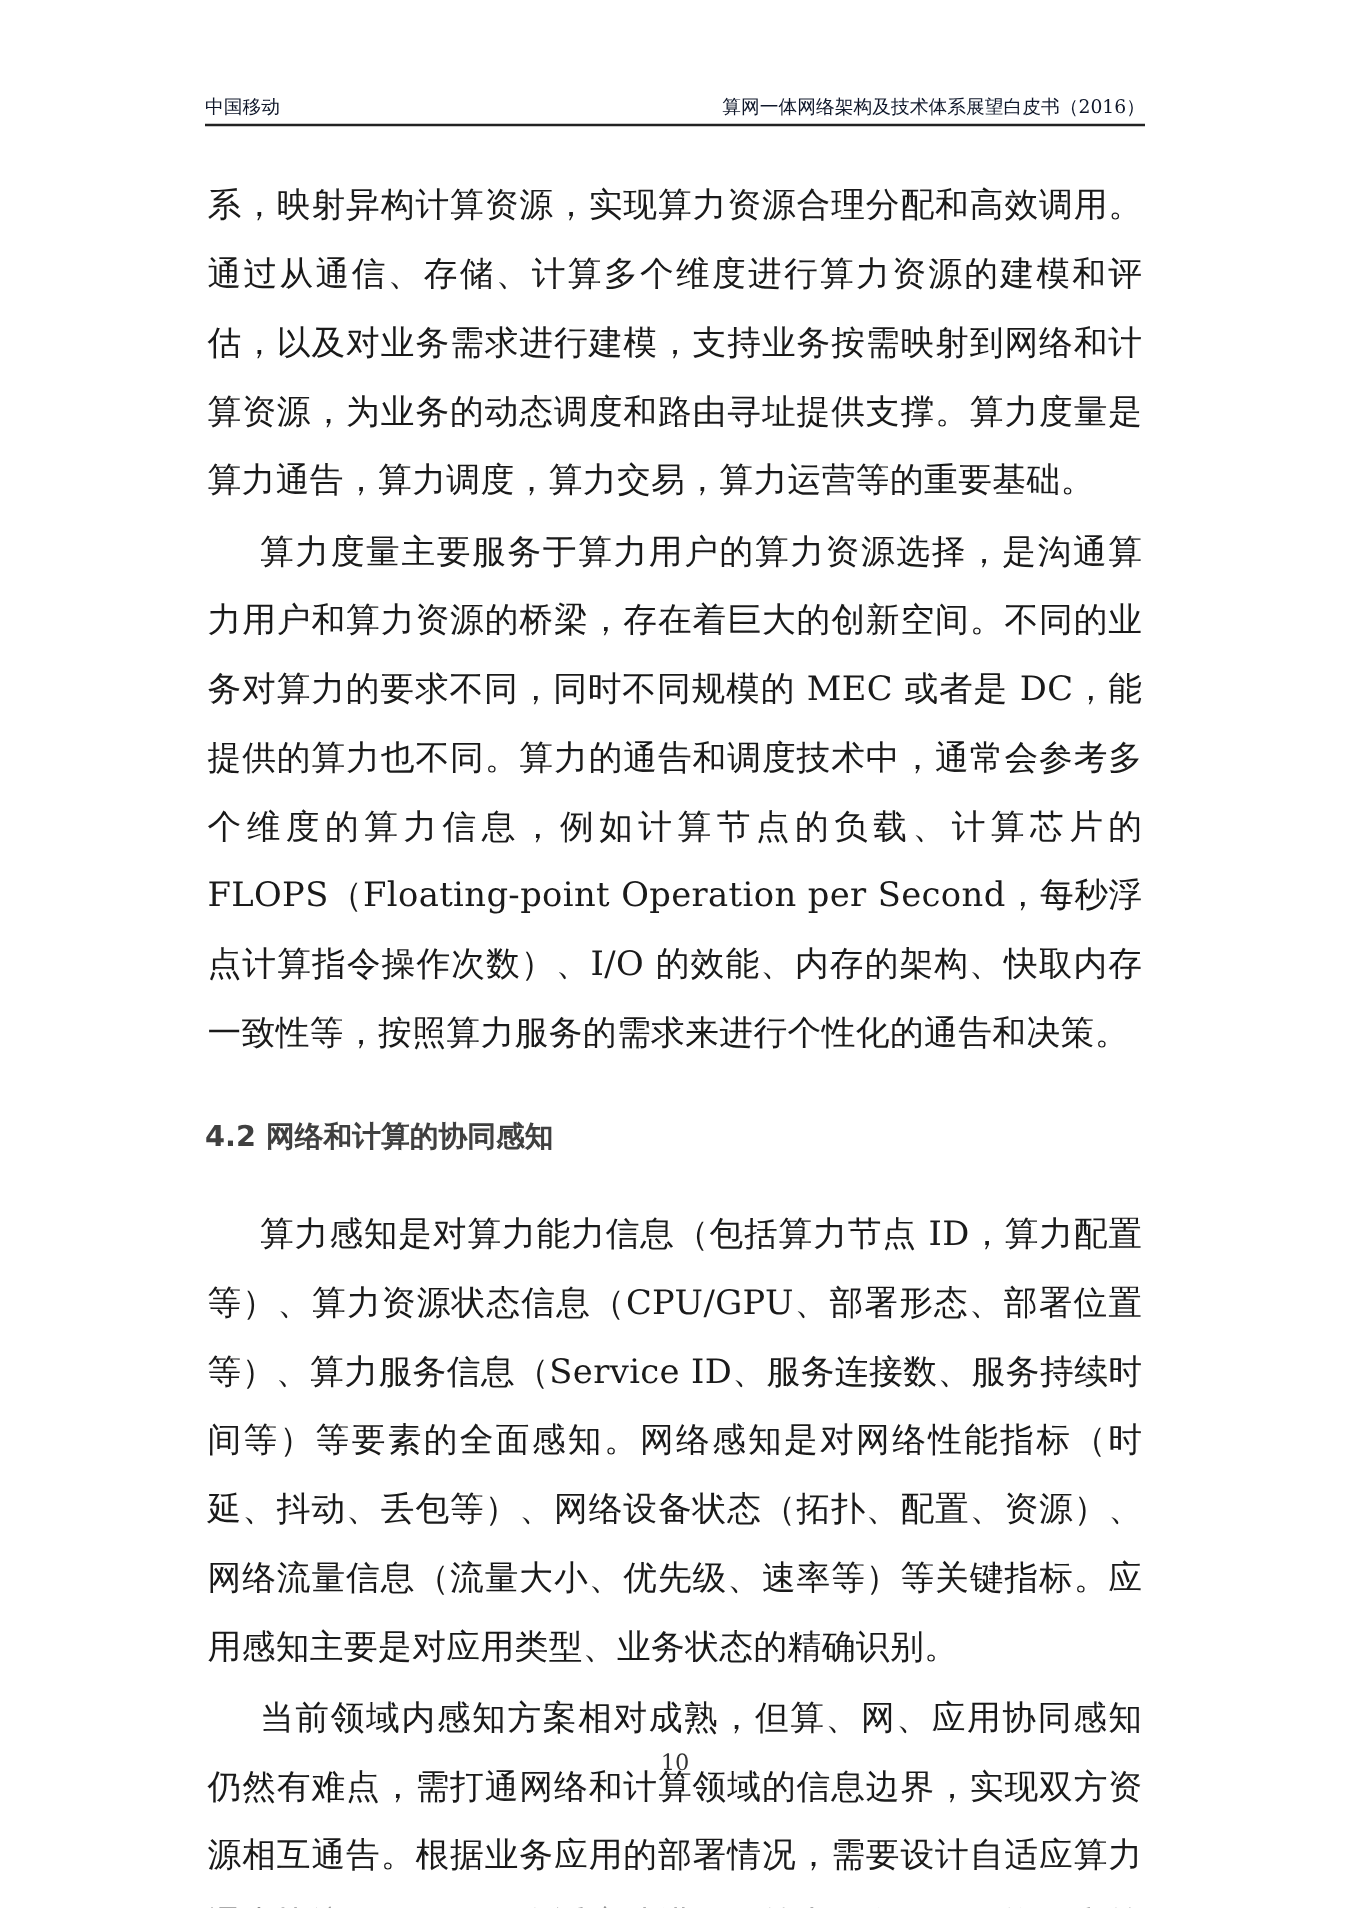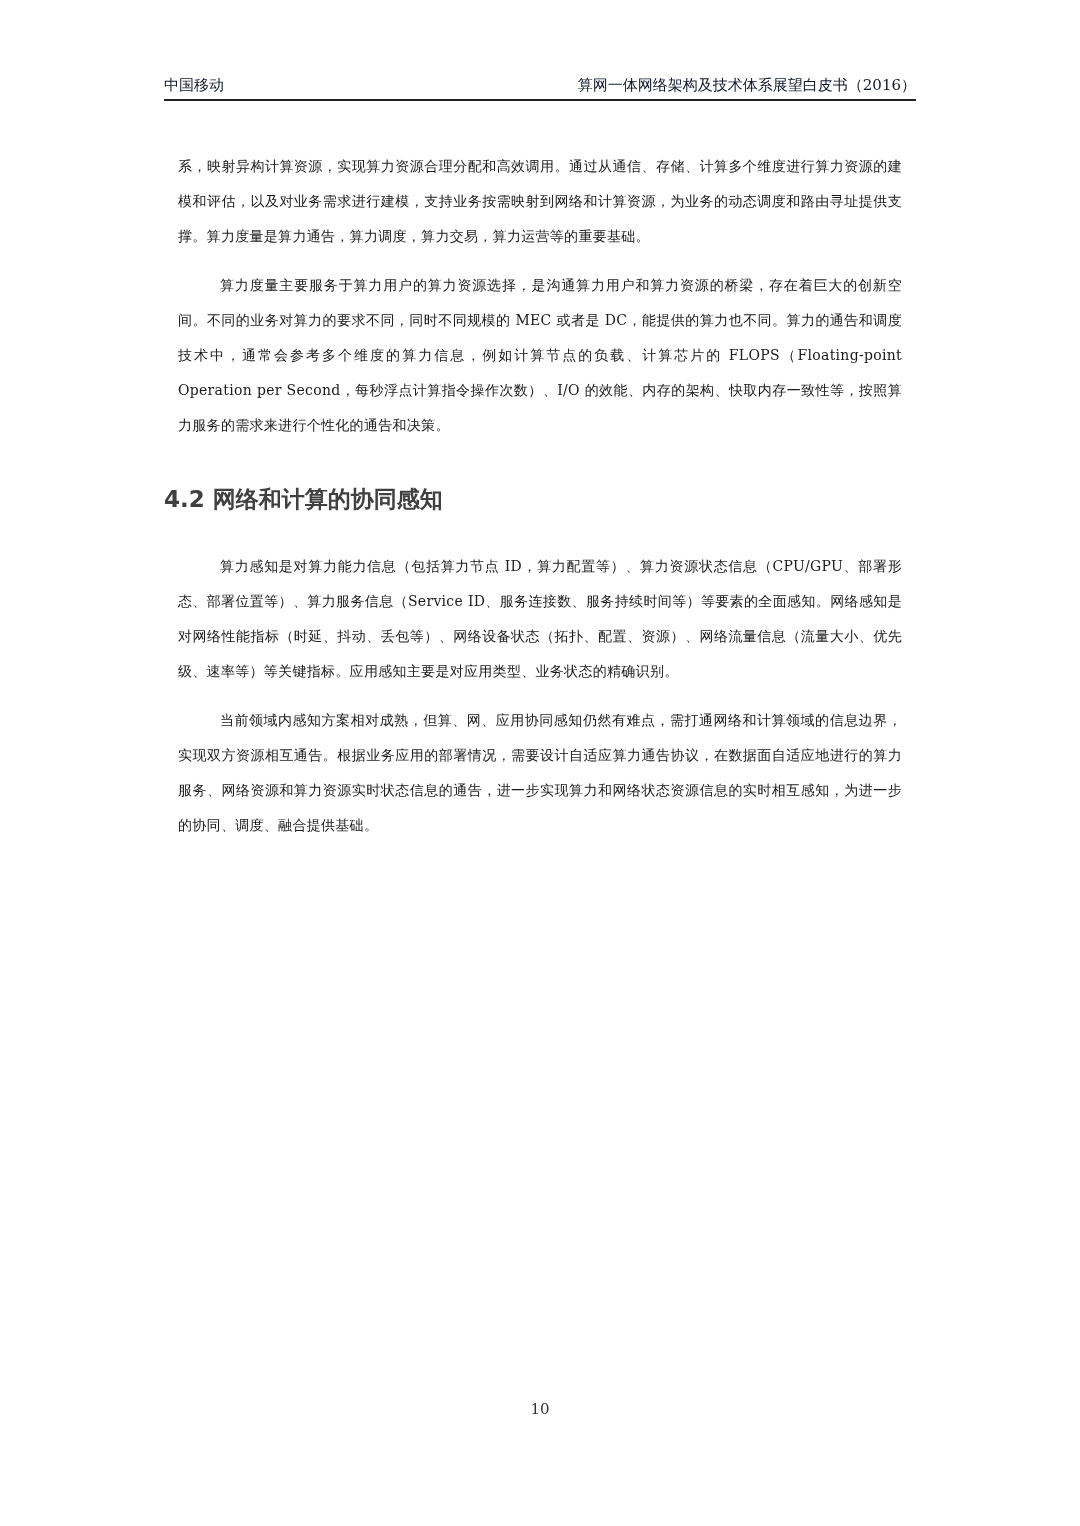--- a/index.html
+++ b/index.html
@@ -43,23 +43,23 @@
       height: 2px;
       background: #222222;
     }
     .content {
       position: absolute;
       left: 164px;
       top: 135px;
       width: 752px;
     }
     .para {
-      font-size: 14px;
-      line-height: 35px;
-      margin: 14px;
+      font-size: 27px;
+      line-height: 55px;
+      margin: 2px;
       text-align: justify;
       text-justify: inter-character;
       letter-spacing: 0.3px;
     }
     .para.indent {
       text-indent: 42px;
     }
     .section-heading {
       font-size: 23px;
       font-weight: bold;
@@ -67,21 +67,21 @@
       line-height: 40px;
       font-family: "DejaVu Sans", "Liberation Sans", sans-serif;
       color: #404040;
     }
     .page-number {
       position: absolute;
       left: 0;
       width: 1080px;
       top: 1400px;
       text-align: center;
-      font-size: 15px;
+      font-size: 18px;
       color: #333333;
     }
   </style>
 </head>
 <body>
 
 <div class="page-header">
   <span class="org">中国移动</span>
   <span class="doc-title">算网一体网络架构及技术体系展望白皮书（2016）</span>
 </div>

